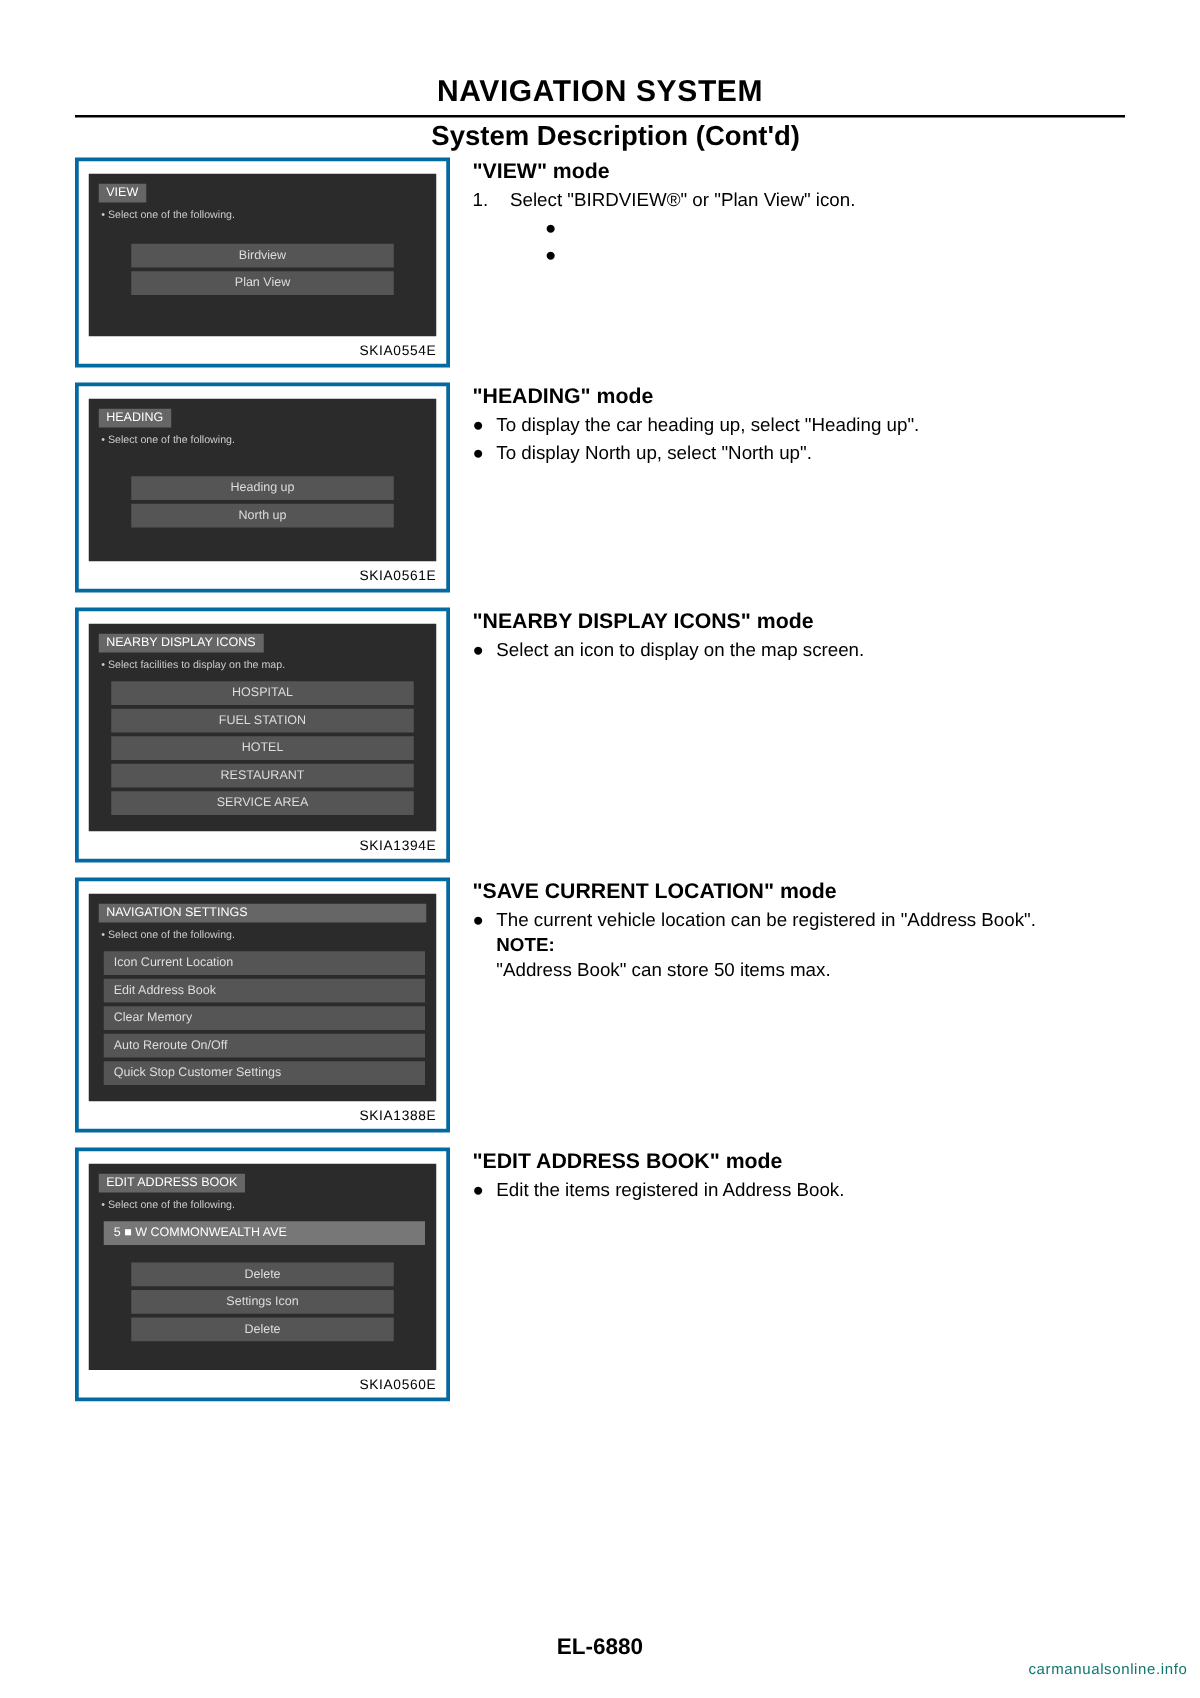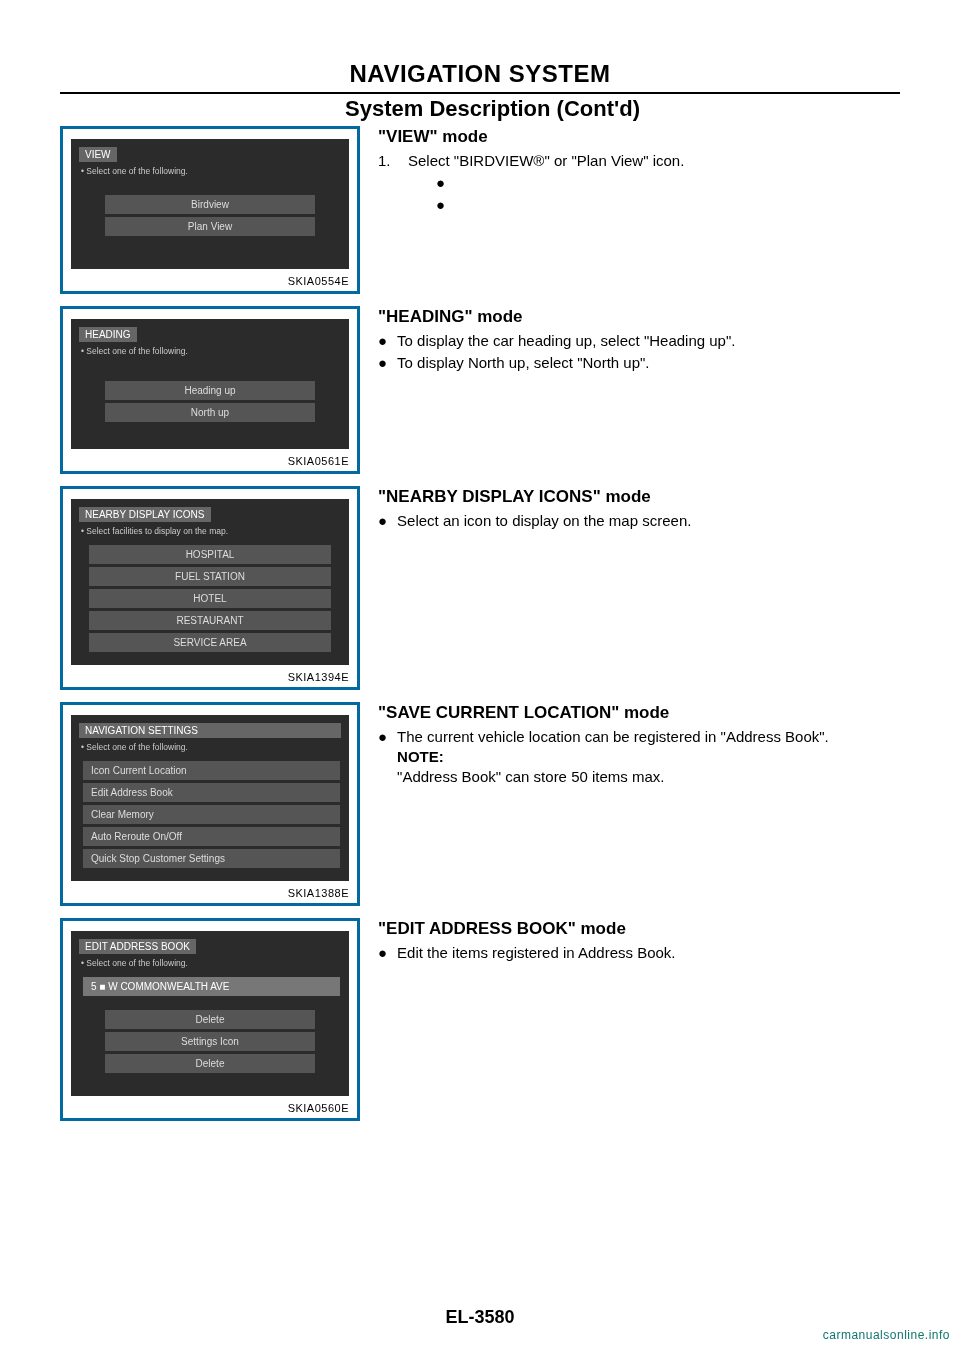--- a/index.html
+++ b/index.html
@@ -261,14 +261,14 @@
         <div class="li">
             <span style="flex:none">●</span>
             <span style="flex:1">Edit the items registered in Address Book.</span>
           </div>
       </div>
     </div>
 
   </div>
 </div>
 
-<div class="footer">EL-3580</div>
+<div class="footer">EL-6880</div>
 <div class="watermark">carmanualsonline.info</div>
 
 </body></html>

